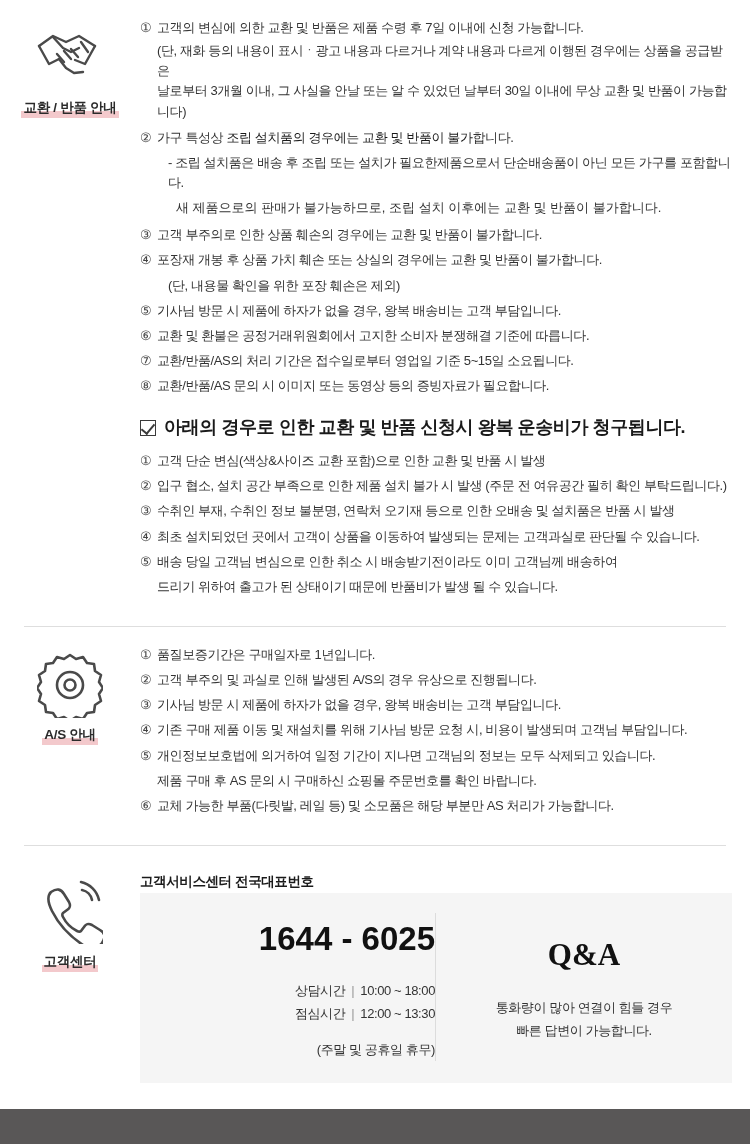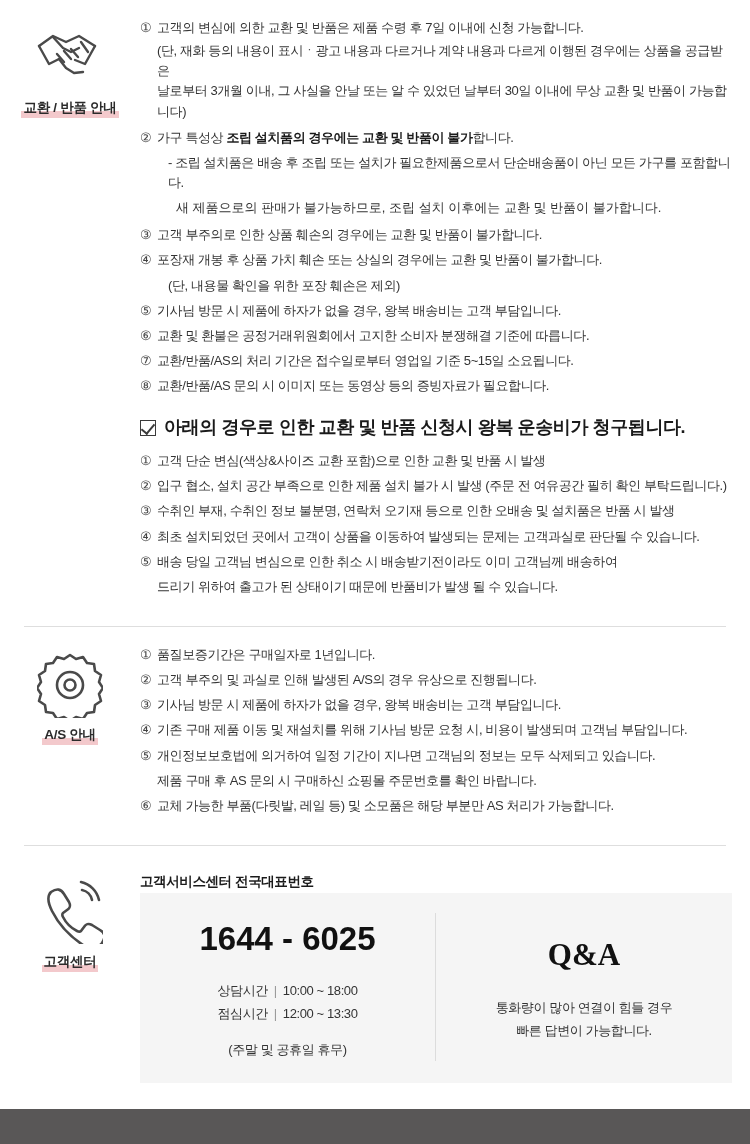--- a/index.html
+++ b/index.html
@@ -76,21 +76,21 @@
     letter-spacing: -0.4px;
   }
   .sub2 {
     margin: 0 0 5px 28px;
     letter-spacing: -0.4px;
   }
   .indent-cont {
     margin: -2px 0 6px 17px;
     letter-spacing: -0.4px;
   }
-  .bold { font-weight: bold; color: #1a1a1a; }
+  .bold { font-weight: normal; color: #1a1a1a; }
 
   .notice-head {
     display: flex;
     align-items: center;
     margin: 18px 0 9px 0;
     font-weight: bold;
     color: #1a1a1a;
     font-size: 18px;
     letter-spacing: -0.4px;
   }
@@ -131,21 +131,21 @@
     align-items: stretch;
     padding: 20px 0 22px 0;
   }
   .cc-left, .cc-right {
     flex: 1 1 50%;
     text-align: center;
     display: flex;
     flex-direction: column;
     justify-content: center;
   }
-  .cc-left { border-right: 1px solid #dcdcdc; }
+  .cc-left { border-right: 1px solid #dcdcdc; text-align: right; }
   .cc-phone {
     font-size: 33px;
     font-weight: bold;
     color: #111;
     letter-spacing: 0px;
     margin-bottom: 16px;
     font-family: "Liberation Sans", sans-serif;
   }
   .cc-hours {
     font-size: 13px;

